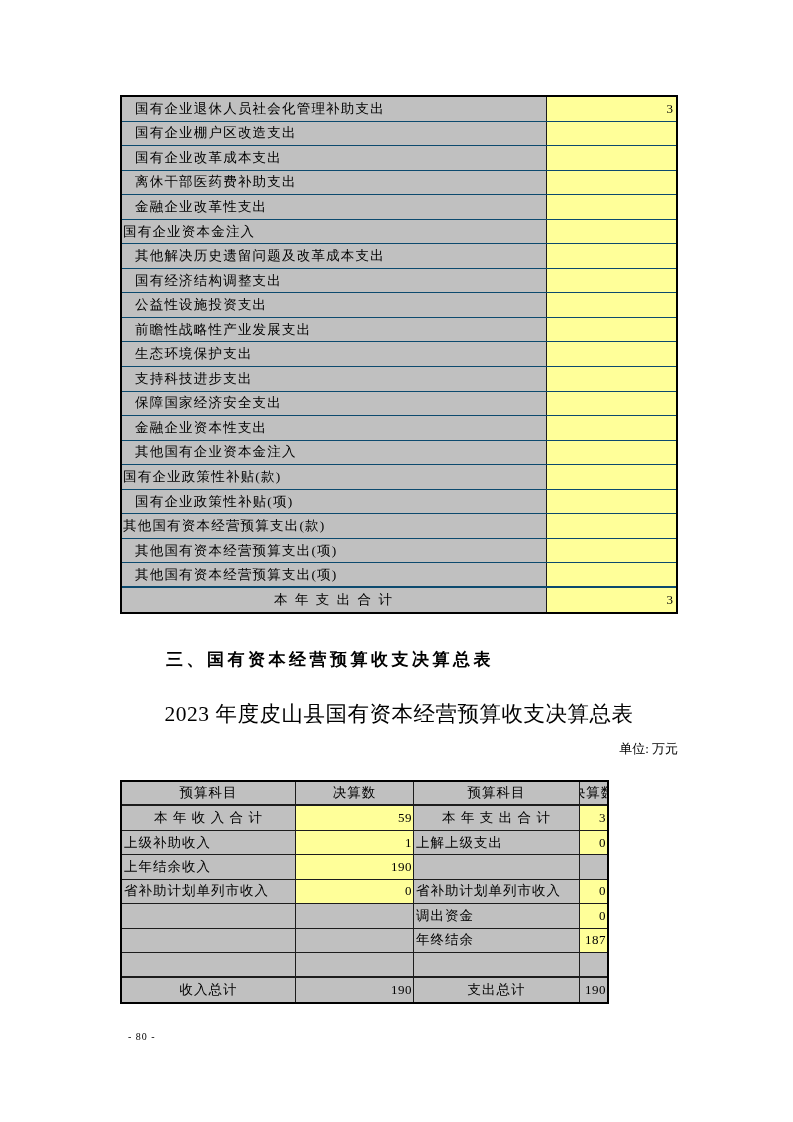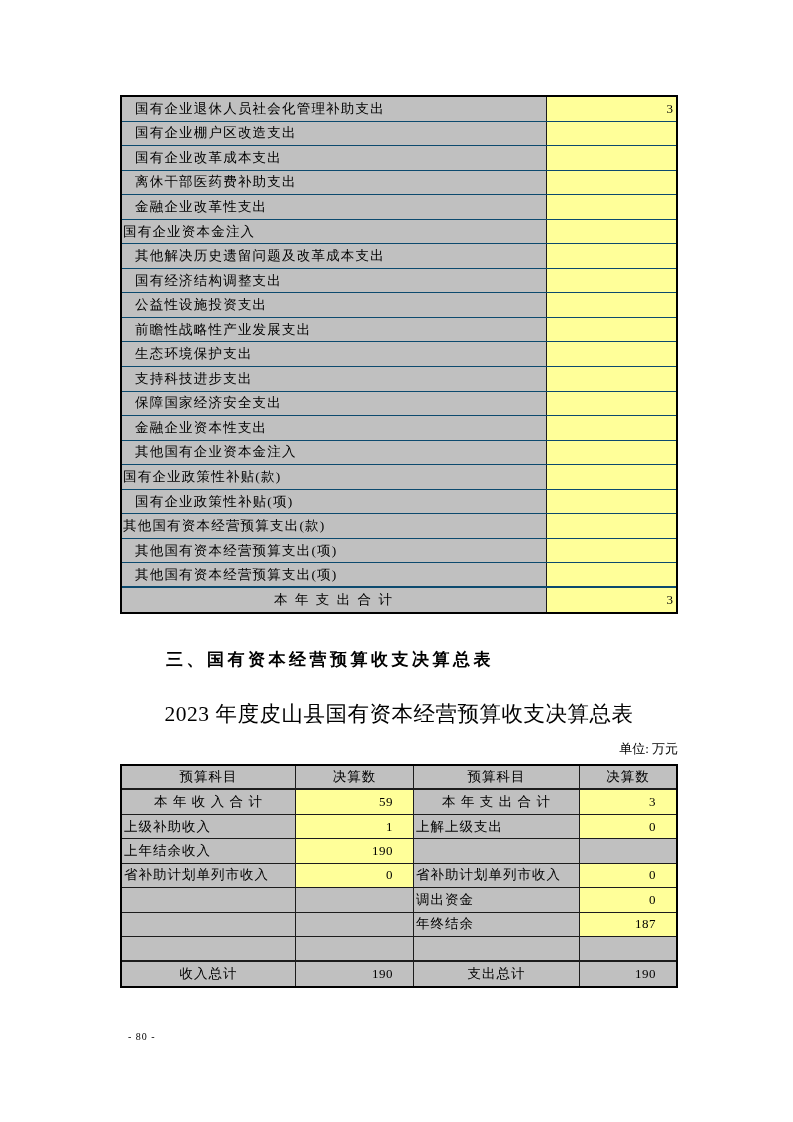--- a/index.html
+++ b/index.html
@@ -47,41 +47,41 @@
     position:absolute; left:120px; top:699px; width:558px;
     text-align:center; font-size:21.5px; letter-spacing:0.5px;
   }
   .unit-label {
     position:absolute; left:120px; top:740px; width:558px;
     text-align:right; font-size:13px;
   }
 
   
   .summary-table {
-    position:absolute; left:120px; top:764px; width:558px;
+    position:absolute; left:120px; top:780px; width:489px;
     border:2px solid #000; box-sizing:border-box;
     background:#15803d;
   }
   .sum-row { display:flex; height:24.45px; box-sizing:border-box; border-bottom:1px solid #1c1c1c; }
   .sum-row:last-child { border-bottom:none; }
   .sum-row.thick { border-bottom-width:2px; }
   .sum-cell {
     box-sizing:border-box; display:flex; align-items:center;
     font-size:13.5px; letter-spacing:1px;
     border-right:1px solid #1c1c1c;
     white-space:nowrap; overflow:hidden;
   }
   .sum-cell:nth-child(1) { width:174px; }
   .sum-cell:nth-child(2) { width:118px; }
   .sum-cell:nth-child(3) { width:166px; }
   .sum-cell:nth-child(4) { flex:1; border-right:none; }
   .bg-gray   { background:#c0c0c0; }
   .bg-yellow { background:#ffff99; }
   .al-left   { padding-left:2px;font-family:Liberation Serif, serif; }
-  .al-right  { justify-content:flex-end; padding-right:20px; font-size:13px; letter-spacing:0.5px; }
+  .al-right  { justify-content:flex-end; padding-right:1px; font-size:13px; letter-spacing:0.5px; }
   .al-center { justify-content:center; }
 
   .page-number {
     position:absolute; left:128px; top:1031px;
     font-size:10px; letter-spacing:1px;
   }
 </style>
 </head>
 <body>
 

